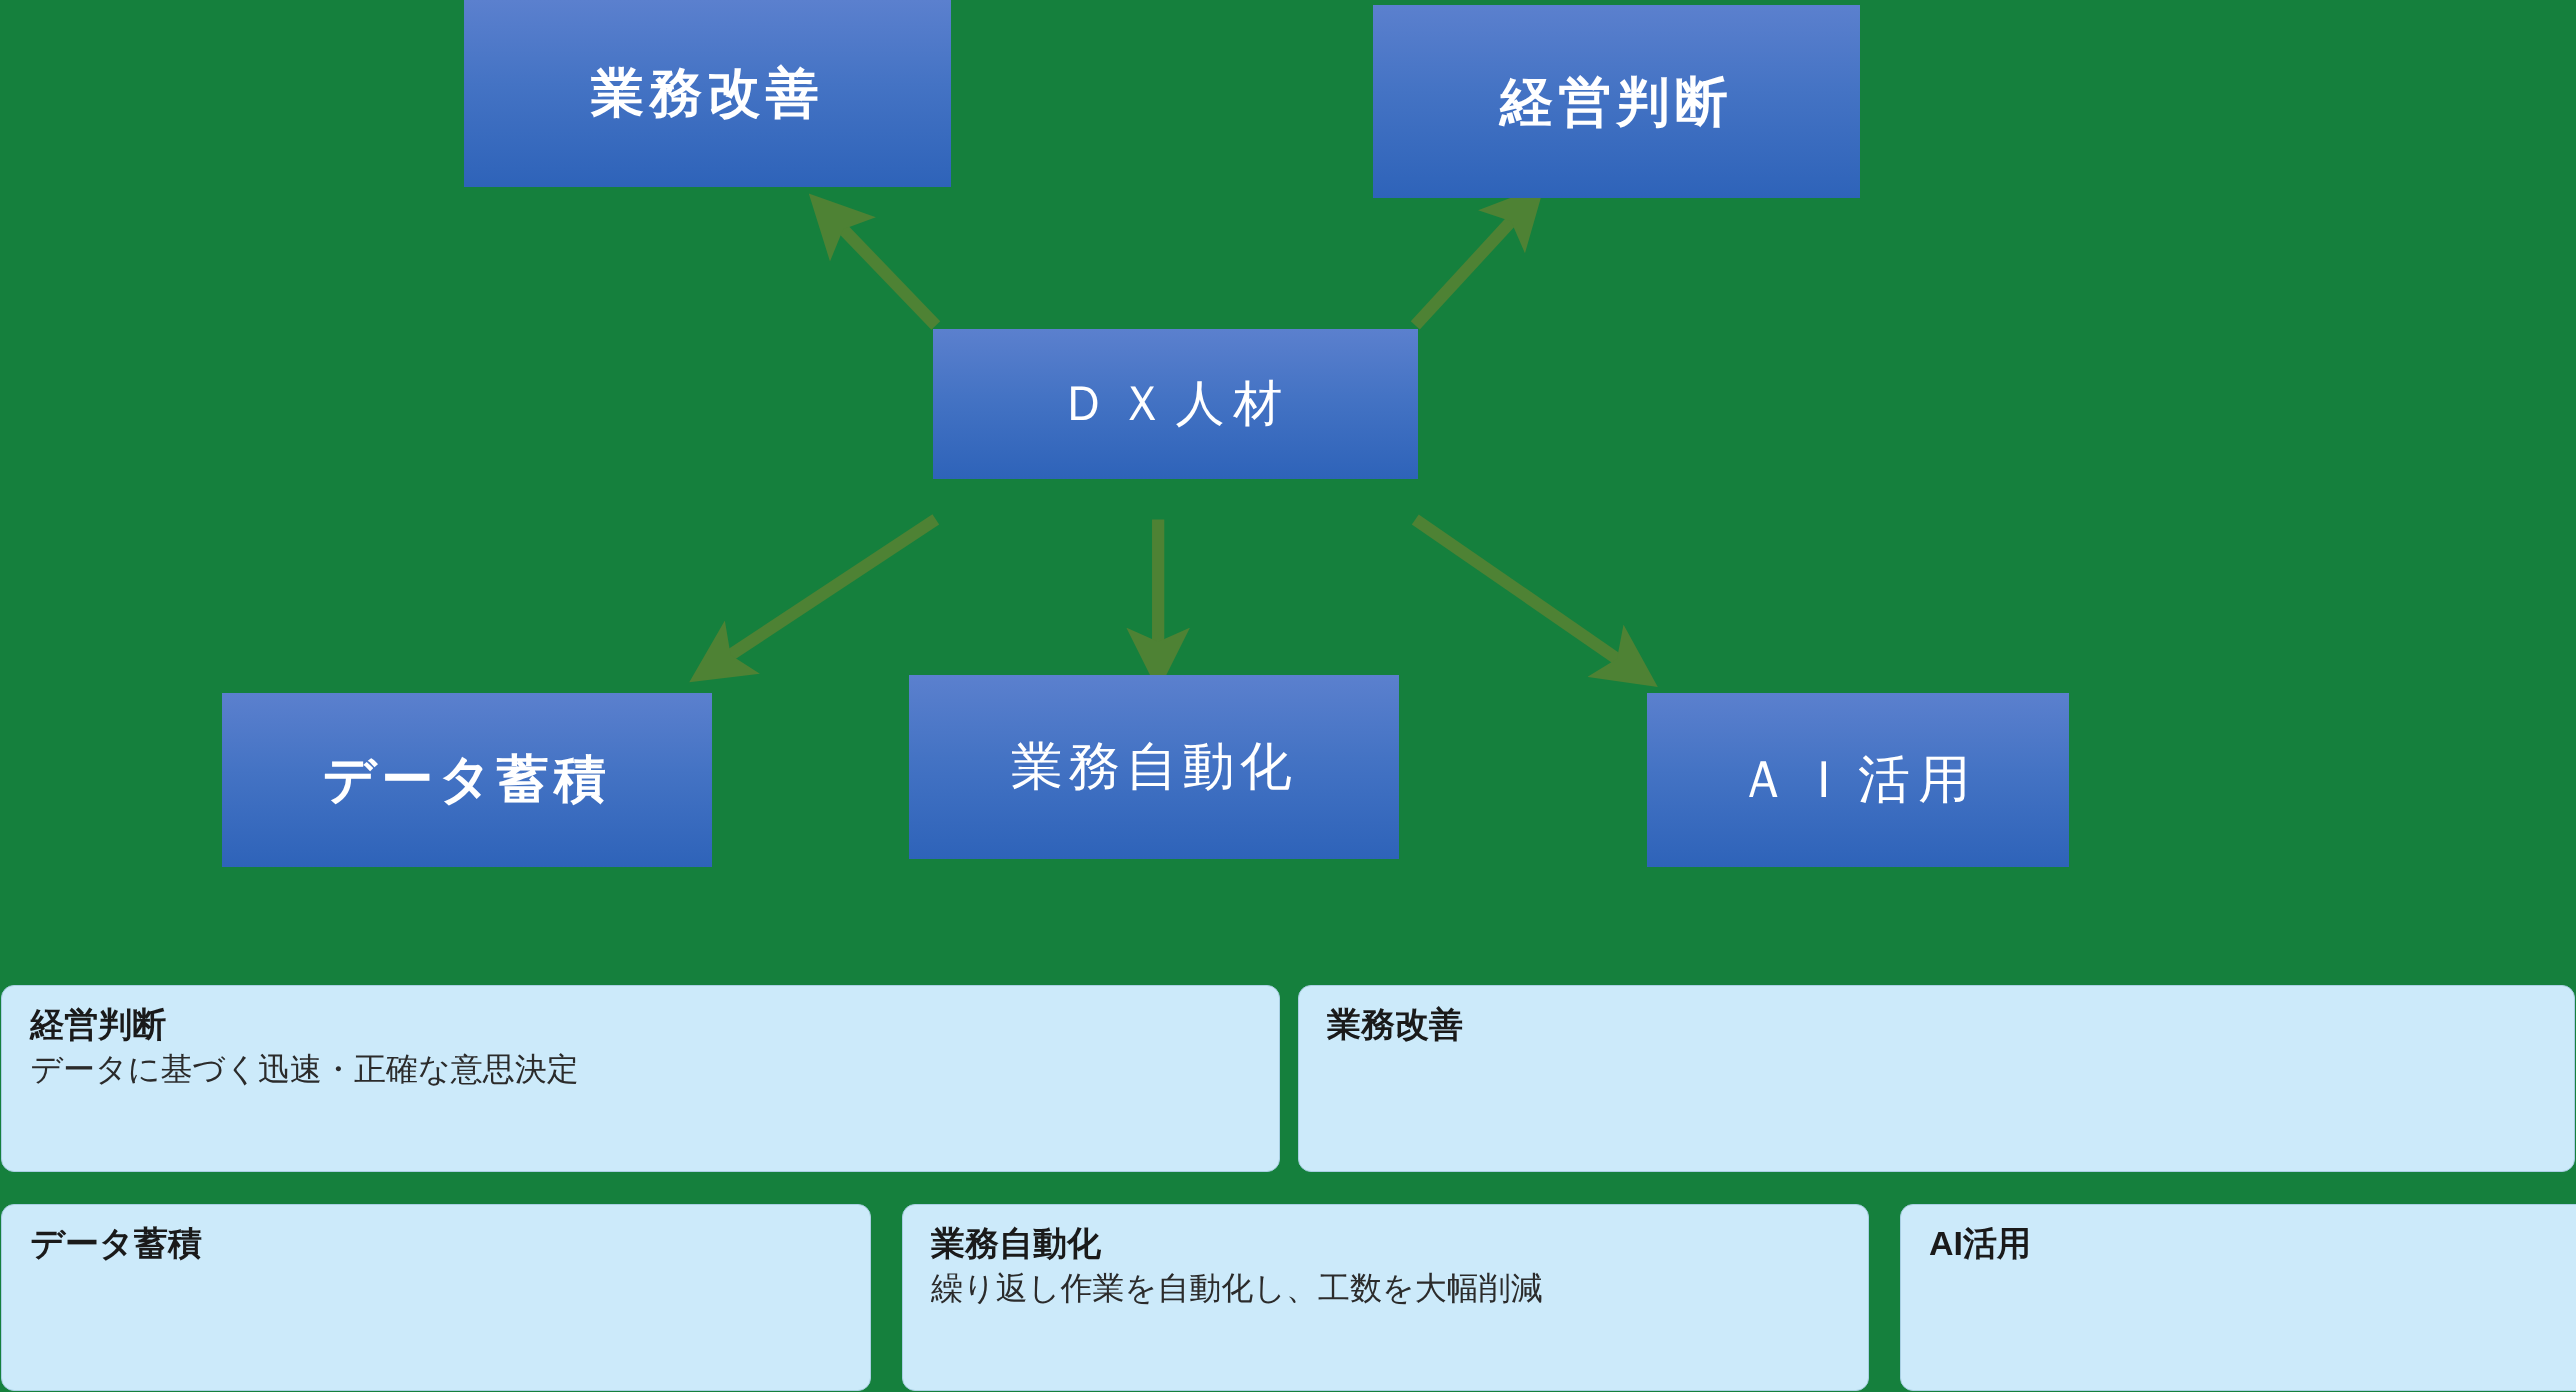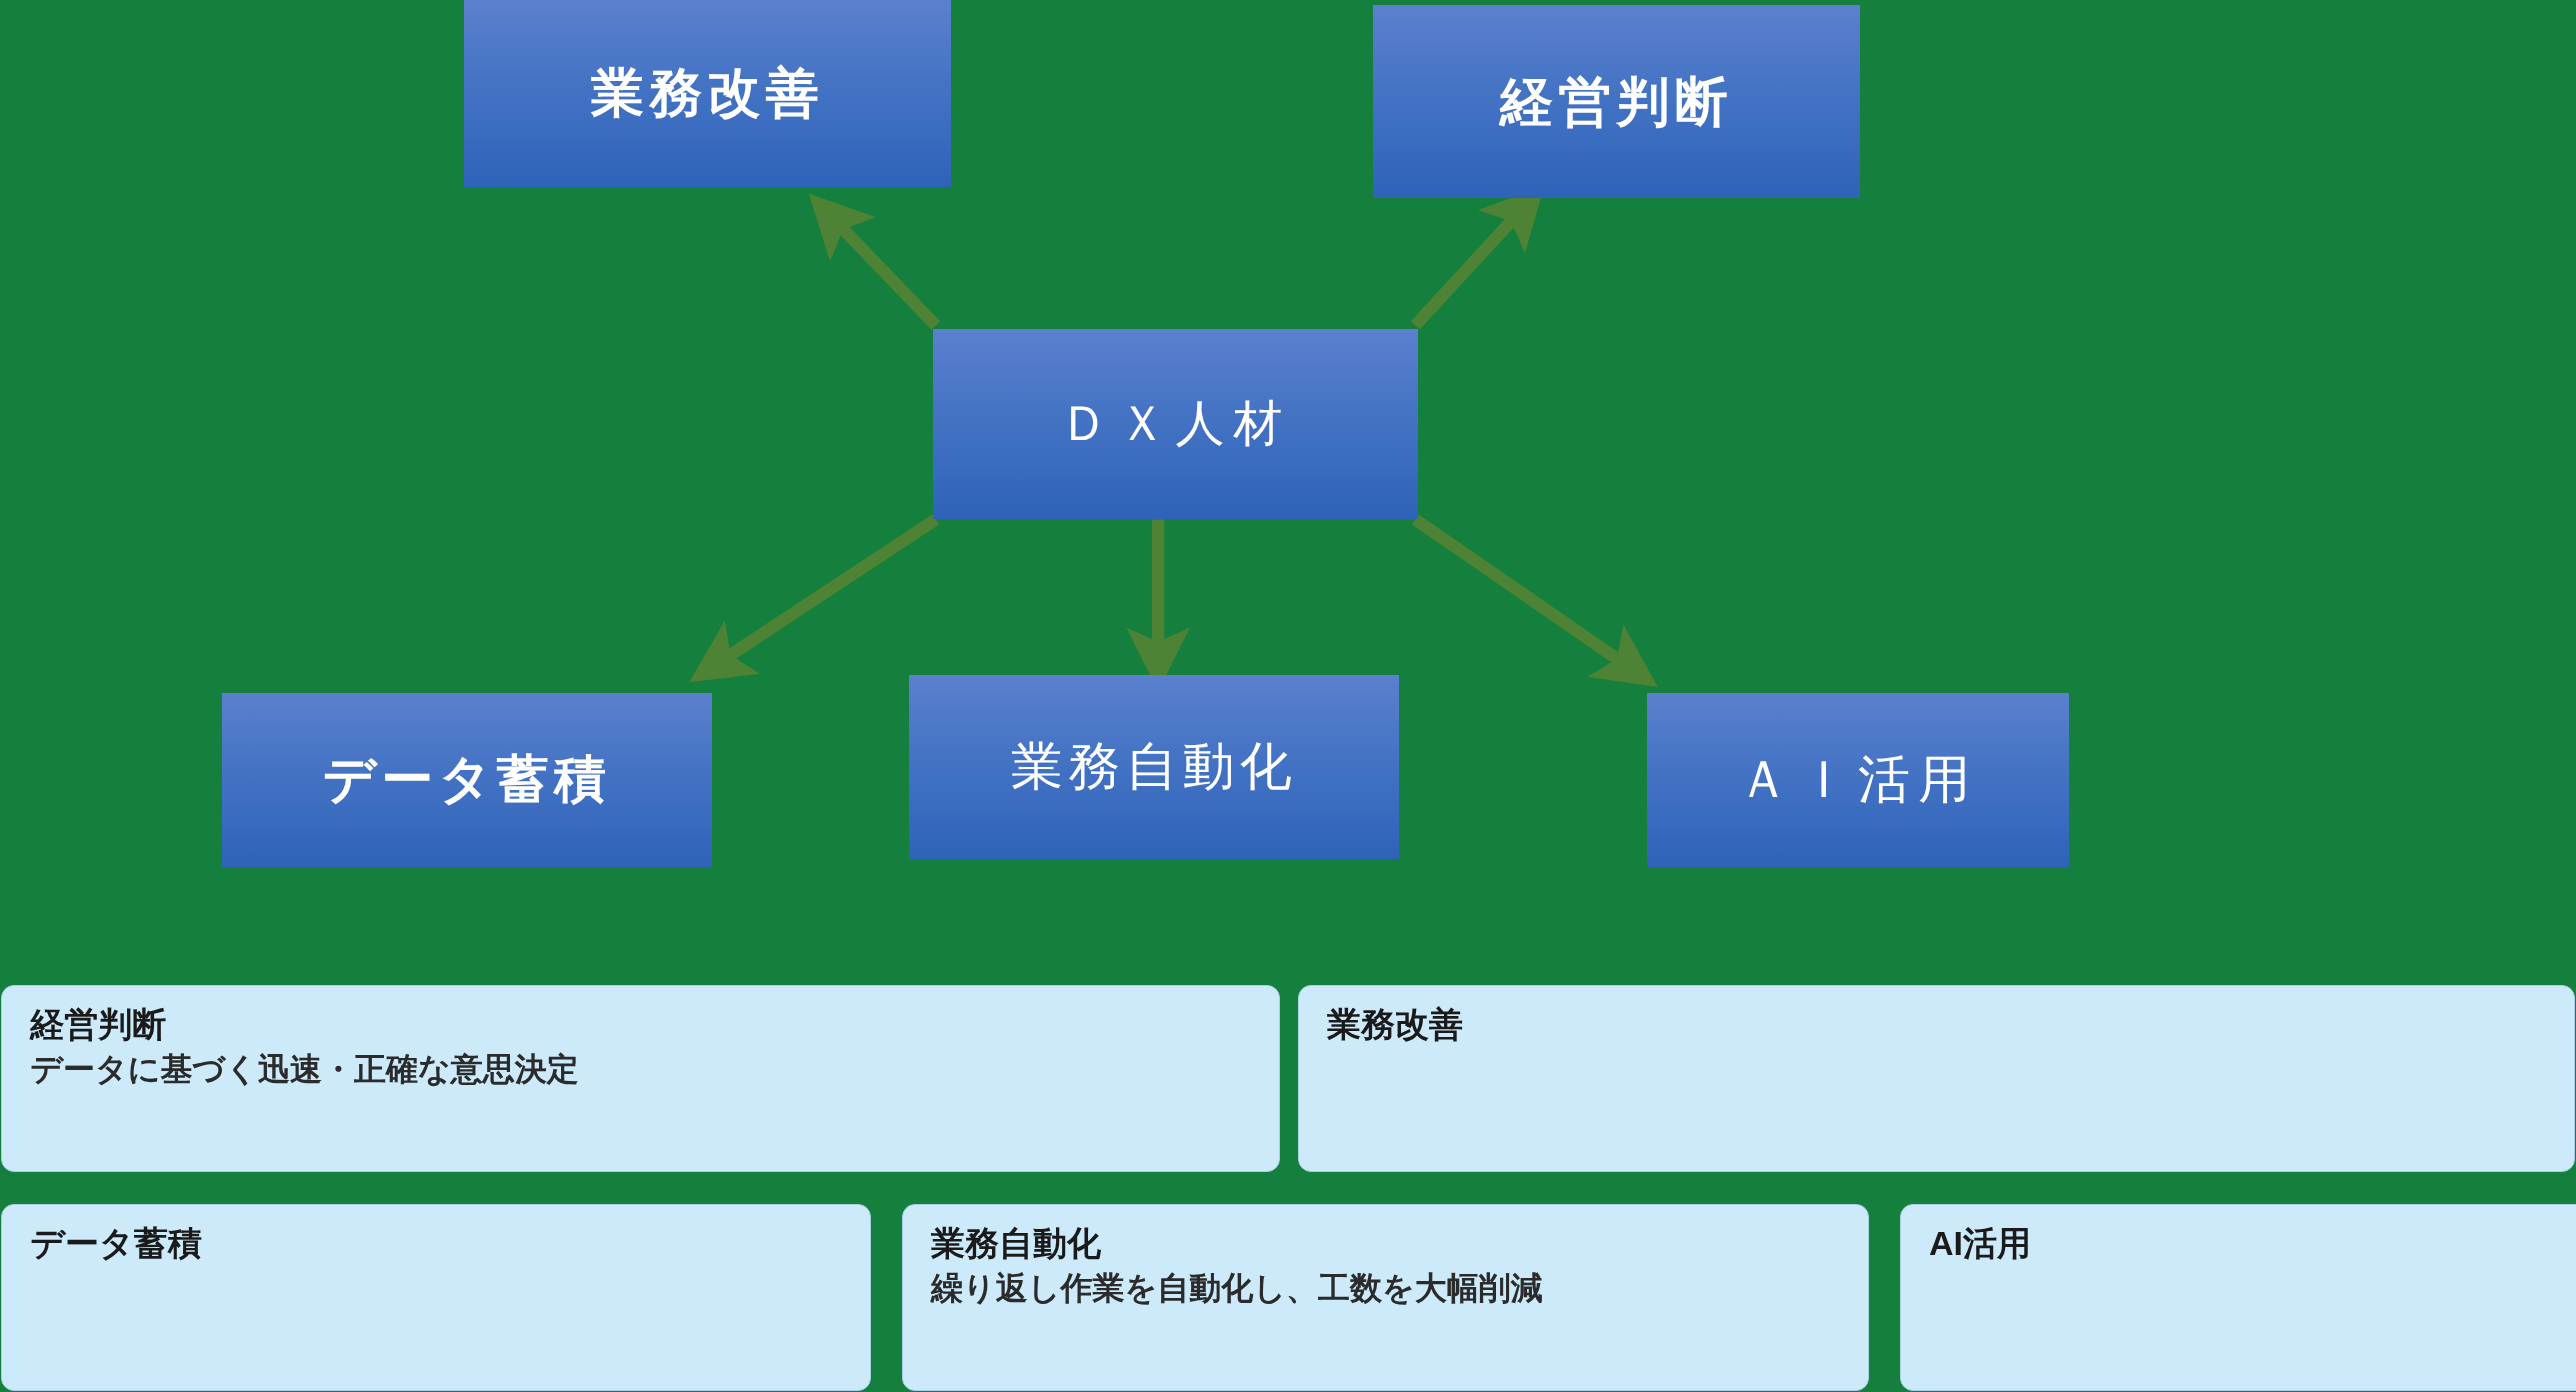--- a/index.html
+++ b/index.html
@@ -38,21 +38,21 @@
   }
   .card-title{
     font-weight:700;
     font-size:34px;
     color:#1A1A1A;
     line-height:1.25;
     margin:0 0 3.9px 0;
     white-space:nowrap;
   }
   .card-desc{
-    font-weight:700;
+    font-weight:400;
     font-size:32px;
     color:#2B2B2B;
     line-height:1.3;
     margin:0;
     white-space:nowrap;
   }
 </style>
 </head>
 <body>
 
@@ -77,21 +77,21 @@
   </svg>
 
   <div class="node bold" style="left:464px;top:0px;width:487px;height:187px;font-size:53px;">
     <span>業務改善</span>
   </div>
 
   <div class="node bold" style="left:1373px;top:5.2px;width:487px;height:193px;font-size:53px;">
     <span>経営判断</span>
   </div>
 
-  <div class="node reg" style="left:933px;top:329px;width:485px;height:190px;font-size:49px;letter-spacing:.18em;">
+  <div class="node reg" style="left:933px;top:329px;width:485px;height:150px;font-size:49px;letter-spacing:.18em;">
     <span>ＤＸ人材</span>
   </div>
 
   <div class="node bold" style="left:222px;top:693px;width:490px;height:174px;font-size:52px;">
     <span>データ蓄積</span>
   </div>
 
   <div class="node reg" style="left:909px;top:675px;width:490px;height:184px;font-size:52px;">
     <span>業務自動化</span>
   </div>

